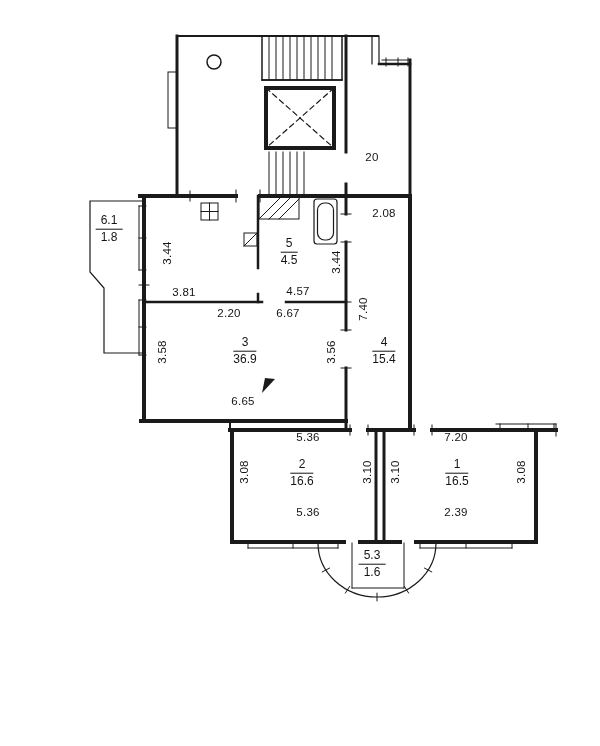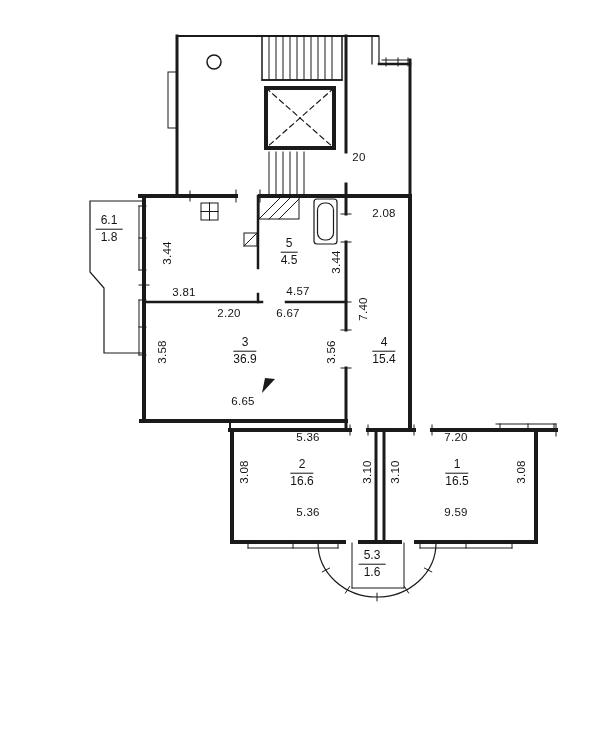--- a/index.html
+++ b/index.html
@@ -231,17 +231,17 @@
   <div class="dim v" style="left:162px;top:352px">3.58</div>
   <div class="dim v" style="left:331px;top:352px">3.56</div>
   <div class="dim" style="left:243px;top:401px">6.65</div>
   <div class="dim" style="left:308px;top:437px">5.36</div>
   <div class="dim" style="left:456px;top:437px">7.20</div>
   <div class="dim v" style="left:244px;top:472px">3.08</div>
   <div class="dim v" style="left:367px;top:472px">3.10</div>
   <div class="dim v" style="left:395px;top:472px">3.10</div>
   <div class="dim v" style="left:521px;top:472px">3.08</div>
   <div class="dim" style="left:308px;top:512px">5.36</div>
-  <div class="dim" style="left:456px;top:512px">9.59</div>
-
-  <div class="dim" style="left:359px;top:157px">20</div>
+  <div class="dim" style="left:456px;top:512px">2.39</div>
+
+  <div class="dim" style="left:372px;top:157px">20</div>
 
 </div>
 
 </body></html>

